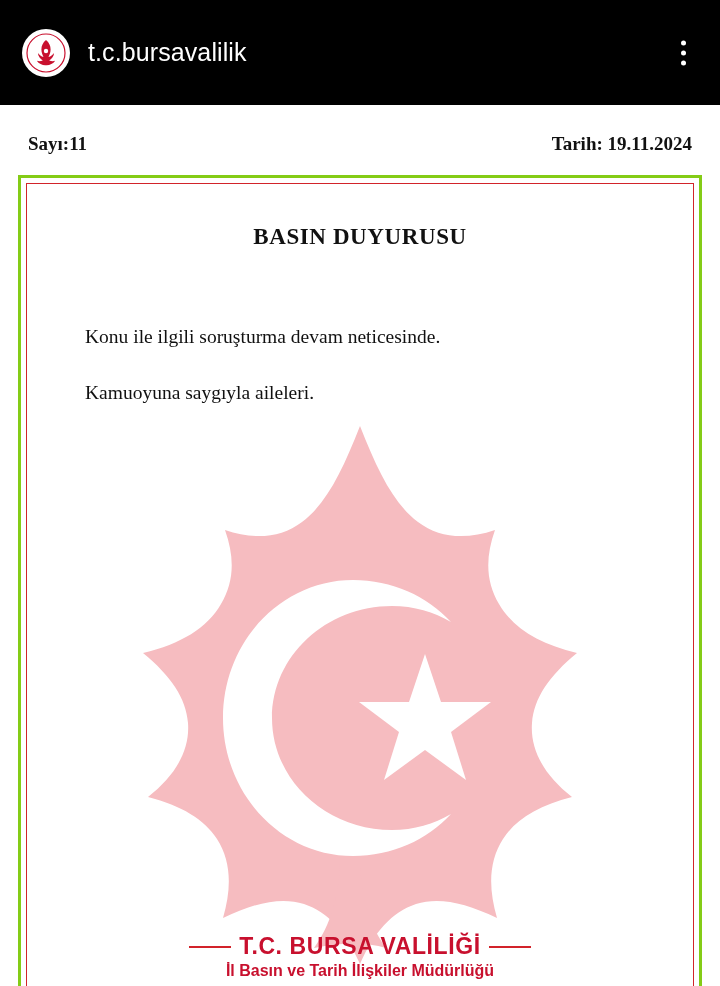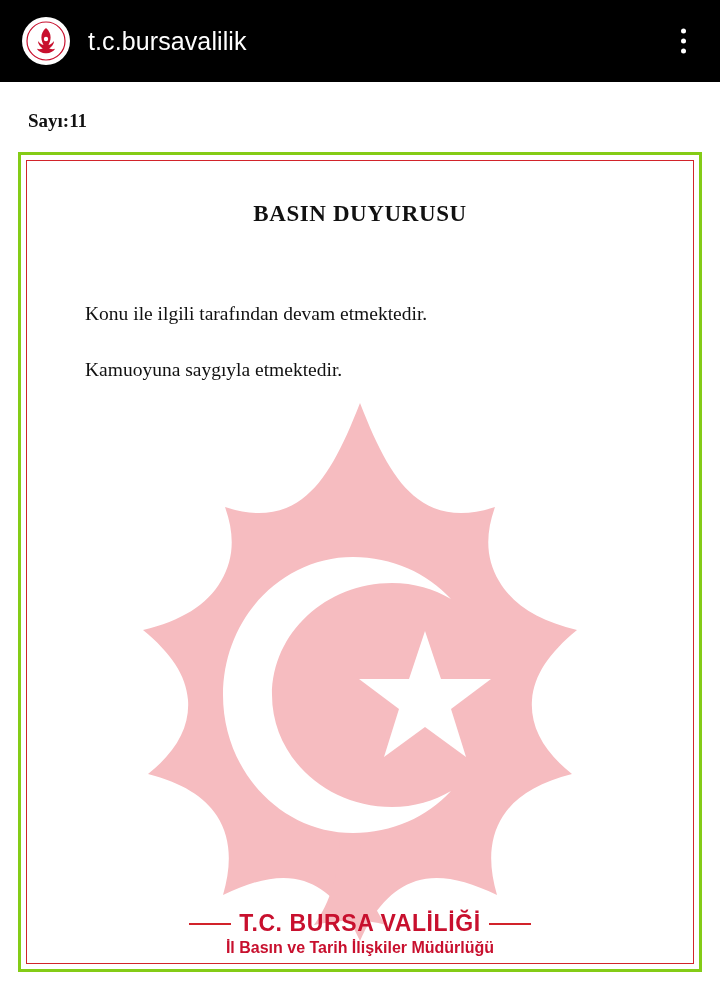--- a/index.html
+++ b/index.html
@@ -10,21 +10,21 @@
   }
   body {
     width: 720px;
     height: 986px;
     font-family: "Liberation Sans", sans-serif;
     overflow: hidden;
   }
 
   
   .topbar {
-    height: 82px;
+    height: 105px;
     background: #000000;
     display: flex;
     align-items: center;
     padding: 0 22px;
     position: relative;
   }
   .avatar {
     width: 48px;
     height: 48px;
     border-radius: 50%;
@@ -211,42 +211,43 @@
     <i></i>
   </div>
 </div>
 
 <div class="sheet">
 
   <div class="doc-header">
     <div class="doc-meta">Sayı:11</div>
 
 
+    <div class="doc-meta">Tarih: 19.11.2024</div>
   </div>
 
   <div class="frame">
     <div class="frame-inner"></div>
 
     <svg class="watermark" viewBox="0 0 640 560" aria-hidden="true">
       <g fill="#f6bcc0">
         <path d="M320 10c18 46 34 78 58 96 21 16 48 18 77 8-10 28-9 52 4 74 14 24 40 40 78 49-28 23-43 45-45 70-2 27 12 52 40 74-34 9-56 22-69 42-14 22-15 48-6 79-33-16-59-21-81-14-24 8-42 28-56 60-14-32-32-52-56-60-22-7-48-2-81 14 9-31 8-57-6-79-13-20-35-33-69-42 28-22 42-47 40-74-2-25-17-47-45-70 38-9 64-25 78-49 13-22 14-46 4-74 29 10 56 8 77-8 24-18 40-50 58-96z"></path>
         <path d="M300 440c0 40-10 70-26 92 30-6 52-6 72 0-16-22-26-52-26-92z"></path>
       </g>
       <g>
         <path d="M352 190c-66 0-120 50-120 112s54 112 120 112c22 0 42-6 59-16-24 26-59 42-98 42-72 0-130-62-130-138s58-138 130-138c39 0 74 16 98 42-17-10-37-16-59-16z" fill="#ffffff"></path>
         <path d="M385 238l16 48h50l-40 30 15 48-41-30-41 30 15-48-40-30h50z" fill="#ffffff"></path>
       </g>
     </svg>
 
     <div class="content">
       <div class="doc-title">BASIN DUYURUSU</div>
 
       <div class="body-text">
-        <p>Konu ile ilgili tarafından devam etmektedir.</p>
-        <p>Kamuoyuna saygıyla etmektedir.</p>
+        <p>Konu ile ilgili soruşturma devam neticesinde.</p>
+        <p>Kamuoyuna saygıyla aileleri.</p>
       </div>
     </div>
 
     <div class="footer">
       <div class="footer-rule">
         <span class="bar"></span>
         <span class="footer-title">T.C. BURSA VALİLİĞİ</span>
         <span class="bar"></span>
       </div>
       <div class="footer-sub">İl Basın ve Tarih İlişkiler Müdürlüğü</div>

